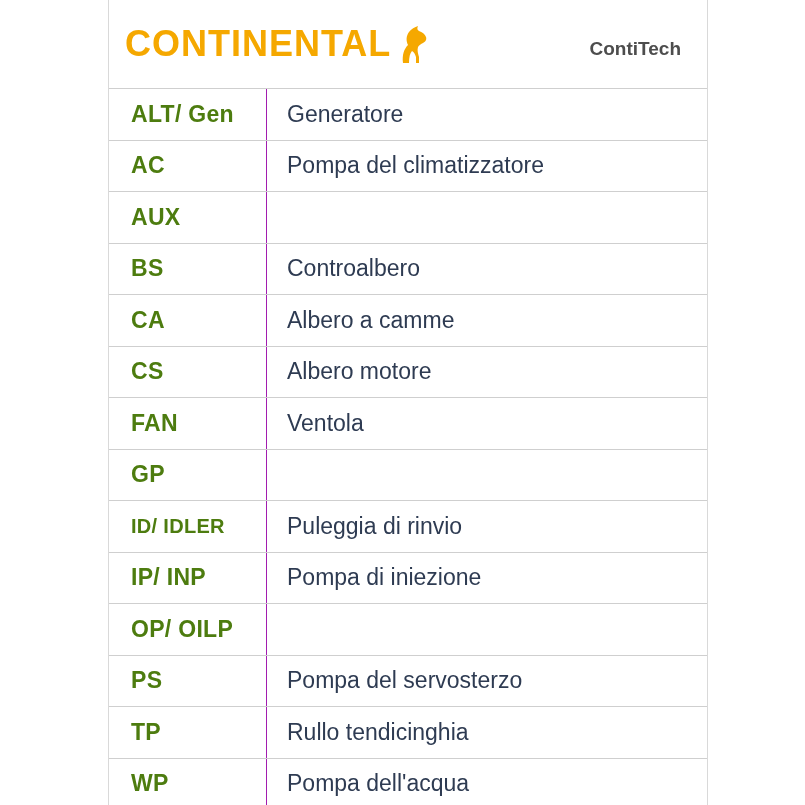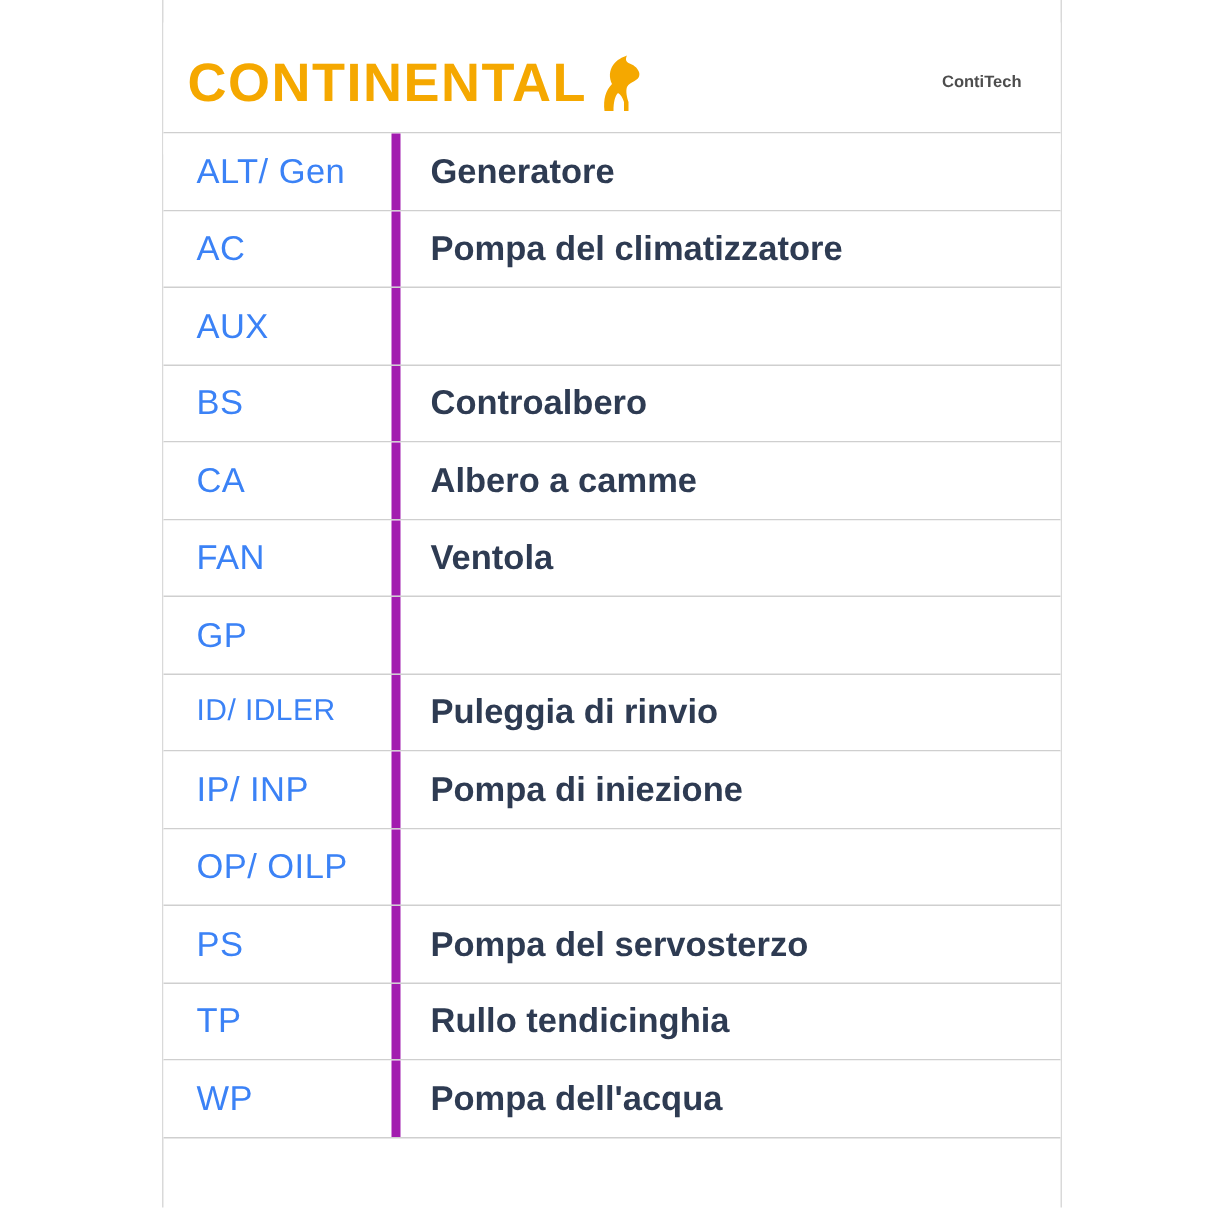--- a/index.html
+++ b/index.html
@@ -34,21 +34,21 @@
     left: 707px;
     top: 0;
     width: 1px;
     height: 805px;
     background: #d9d9d9;
   }
 
   .header {
     position: absolute;
     left: 109px;
-    top: 15px;
+    top: 4px;
     width: 598px;
     height: 88px;
     background: #ffffff;
     display: flex;
     align-items: center;
   }
   .logo-wrap {
     position: absolute;
     left: 16px;
     top: 20px;
@@ -67,21 +67,21 @@
   .logo-horse {
     width: 34px;
     height: 40px;
     position: relative;
     margin-left: 2px;
   }
   .brand-sub {
     position: absolute;
     right: 26px;
     top: 34px;
-    font-size: 11px;
+    font-size: 19px;
     font-weight: bold;
     color: #4d4d4d;
     letter-spacing: 0px;
   }
 
   .table {
     position: absolute;
     left: 109px;
     top: 88px;
     width: 598px;
@@ -91,43 +91,43 @@
   .row {
     display: flex;
     height: 51.5px;
     border-bottom: 1px solid #cfcfcf;
     box-sizing: border-box;
     background: #ffffff;
   }
   .cell-code {
     width: 158px;
     box-sizing: border-box;
-    border-right: 6px solid #a21caf;
+    border-right: 1px solid #a21caf;
     display: flex;
     align-items: center;
     justify-content: flex-start;
     padding-left: 22px;
-    color: #3b82f6;
+    color: #4d7c0f;
     font-size: 23px;
-    font-weight: normal;
+    font-weight: bold;
     letter-spacing: 0.3px;
     white-space: nowrap;
   }
   .cell-code.wide-text {
     font-size: 20px;
   }
   .cell-desc {
     flex: 1;
     box-sizing: border-box;
     display: flex;
     align-items: center;
     padding-left: 20px;
     color: #2e3b52;
     font-size: 23px;
-    font-weight: bold;
+    font-weight: normal;
     white-space: nowrap;
   }
 </style>
 </head>
 <body>
 
 <div class="page">
 
   <div class="frame-left"></div>
   <div class="frame-right"></div>
@@ -163,20 +163,24 @@
     <div class="row">
       <div class="cell-code">BS</div>
       <div class="cell-desc">Controalbero</div>
     </div>
 
     <div class="row">
       <div class="cell-code">CA</div>
       <div class="cell-desc">Albero a camme</div>
     </div>
 
+    <div class="row">
+      <div class="cell-code">CS</div>
+      <div class="cell-desc">Albero motore</div>
+    </div>
 
     <div class="row">
       <div class="cell-code">FAN</div>
       <div class="cell-desc">Ventola</div>
     </div>
 
     <div class="row">
       <div class="cell-code">GP</div>
     </div>
 

